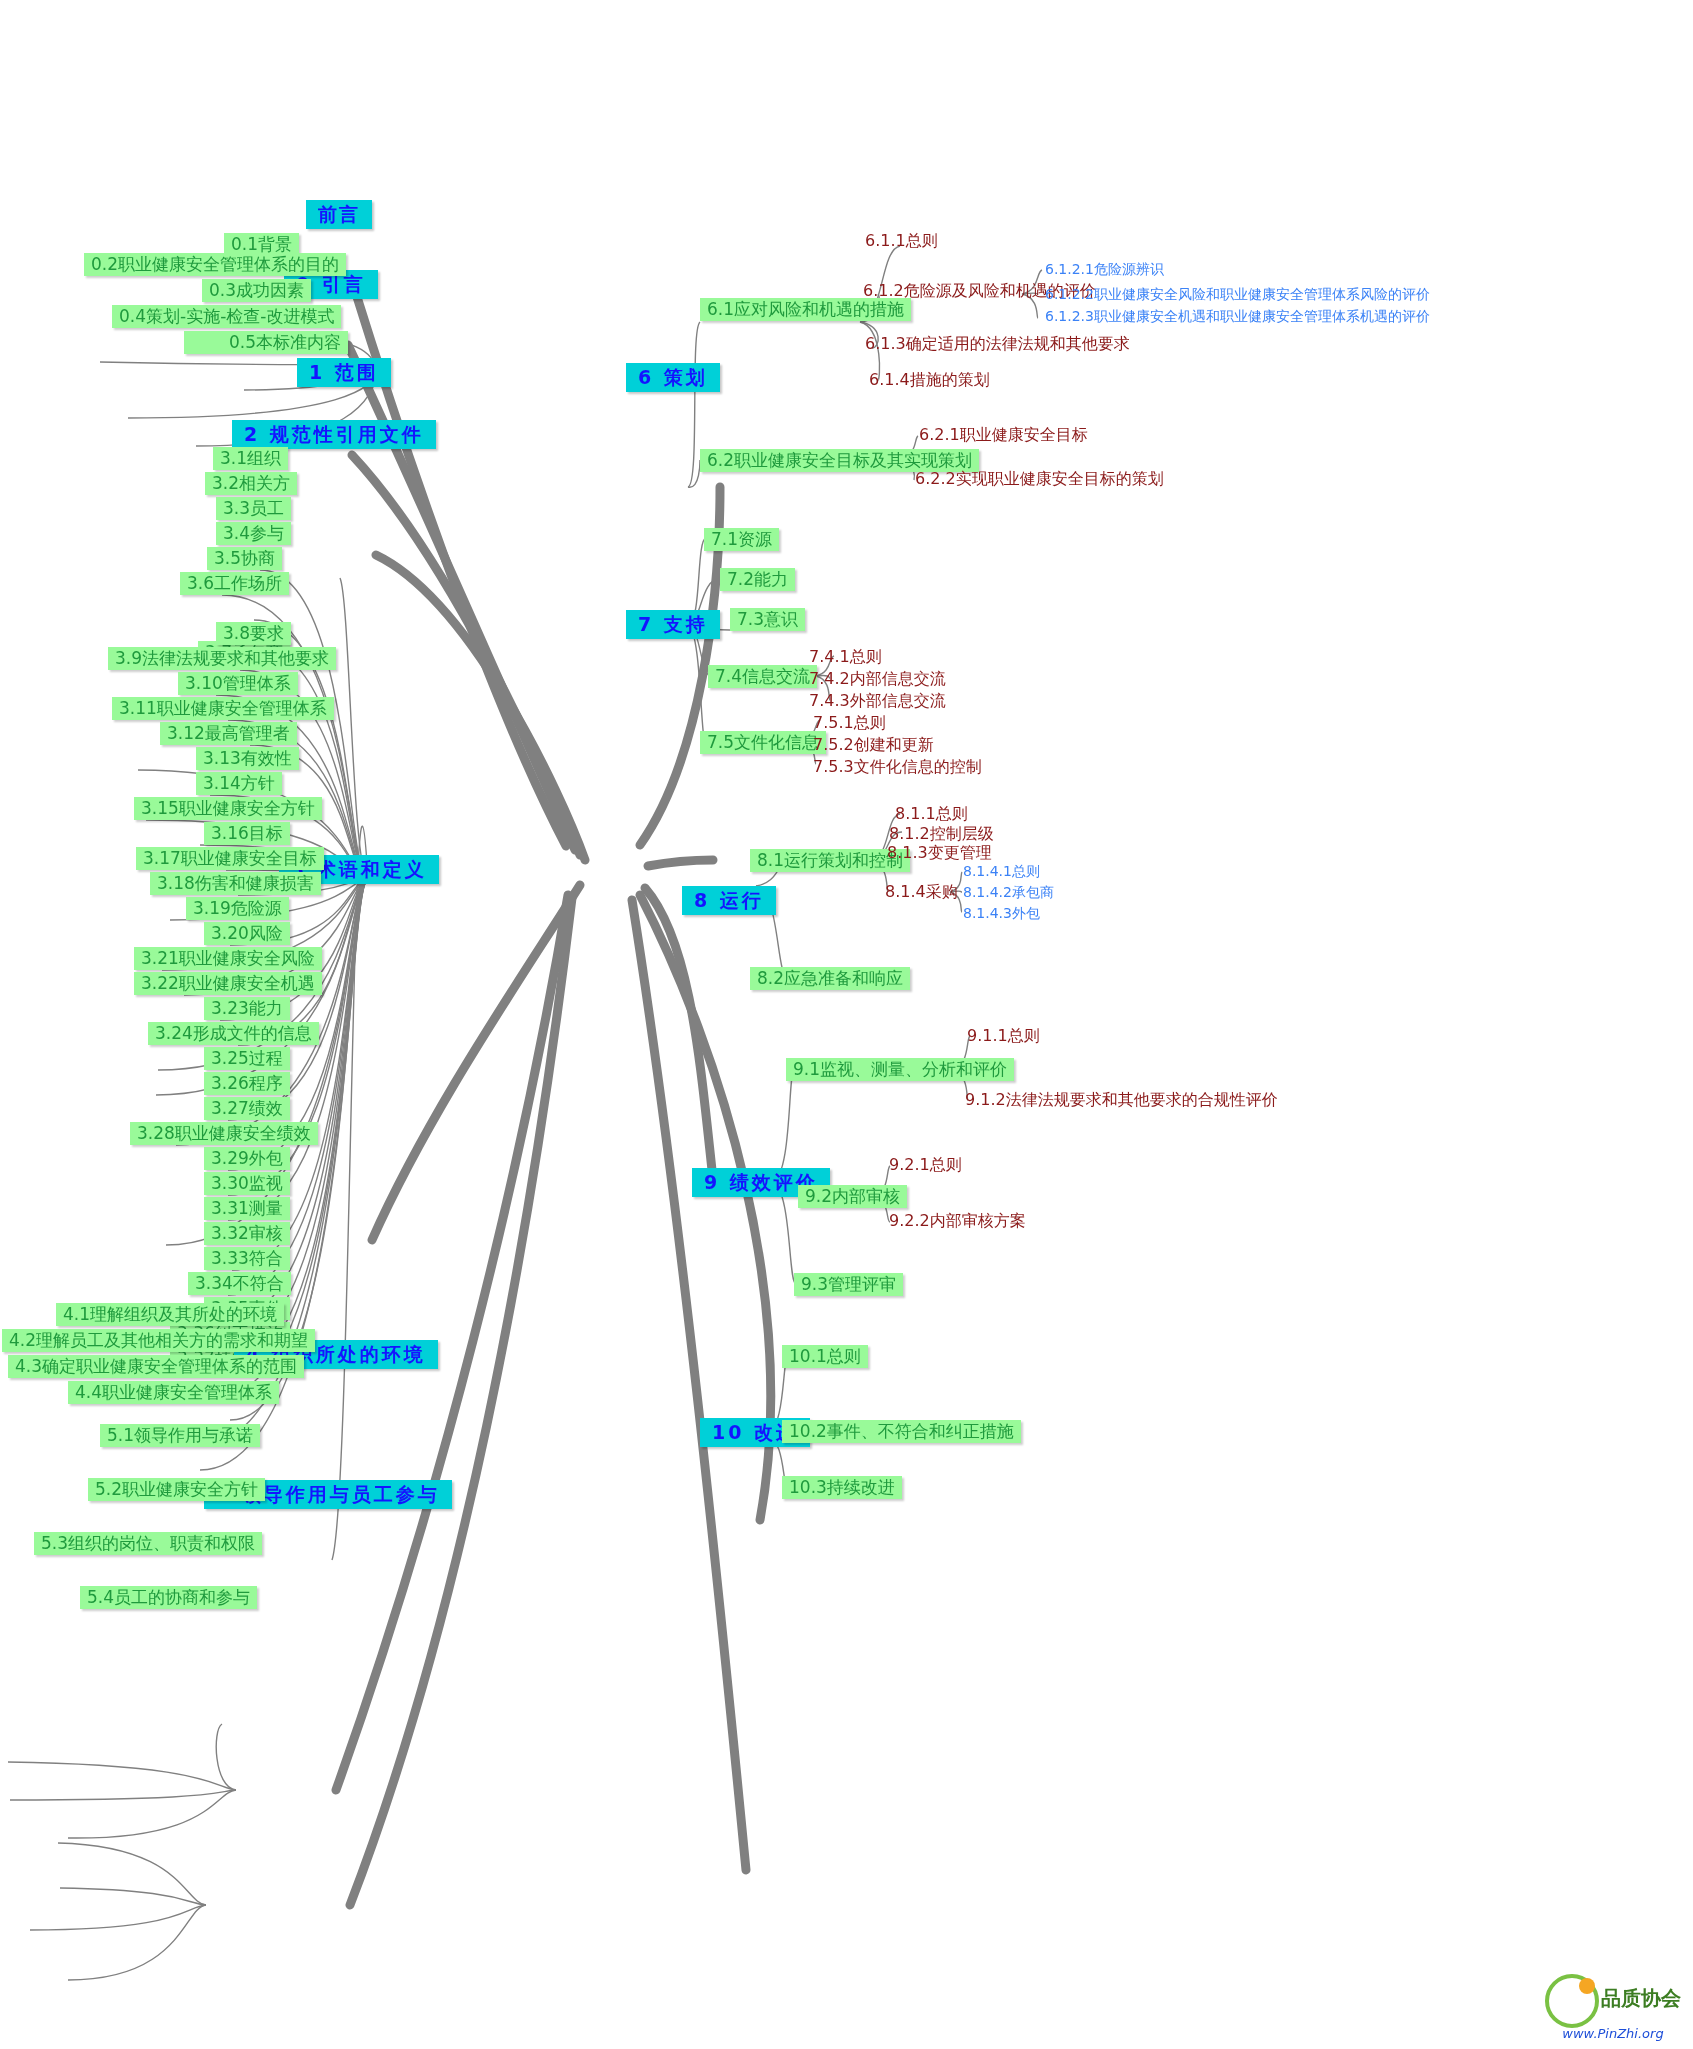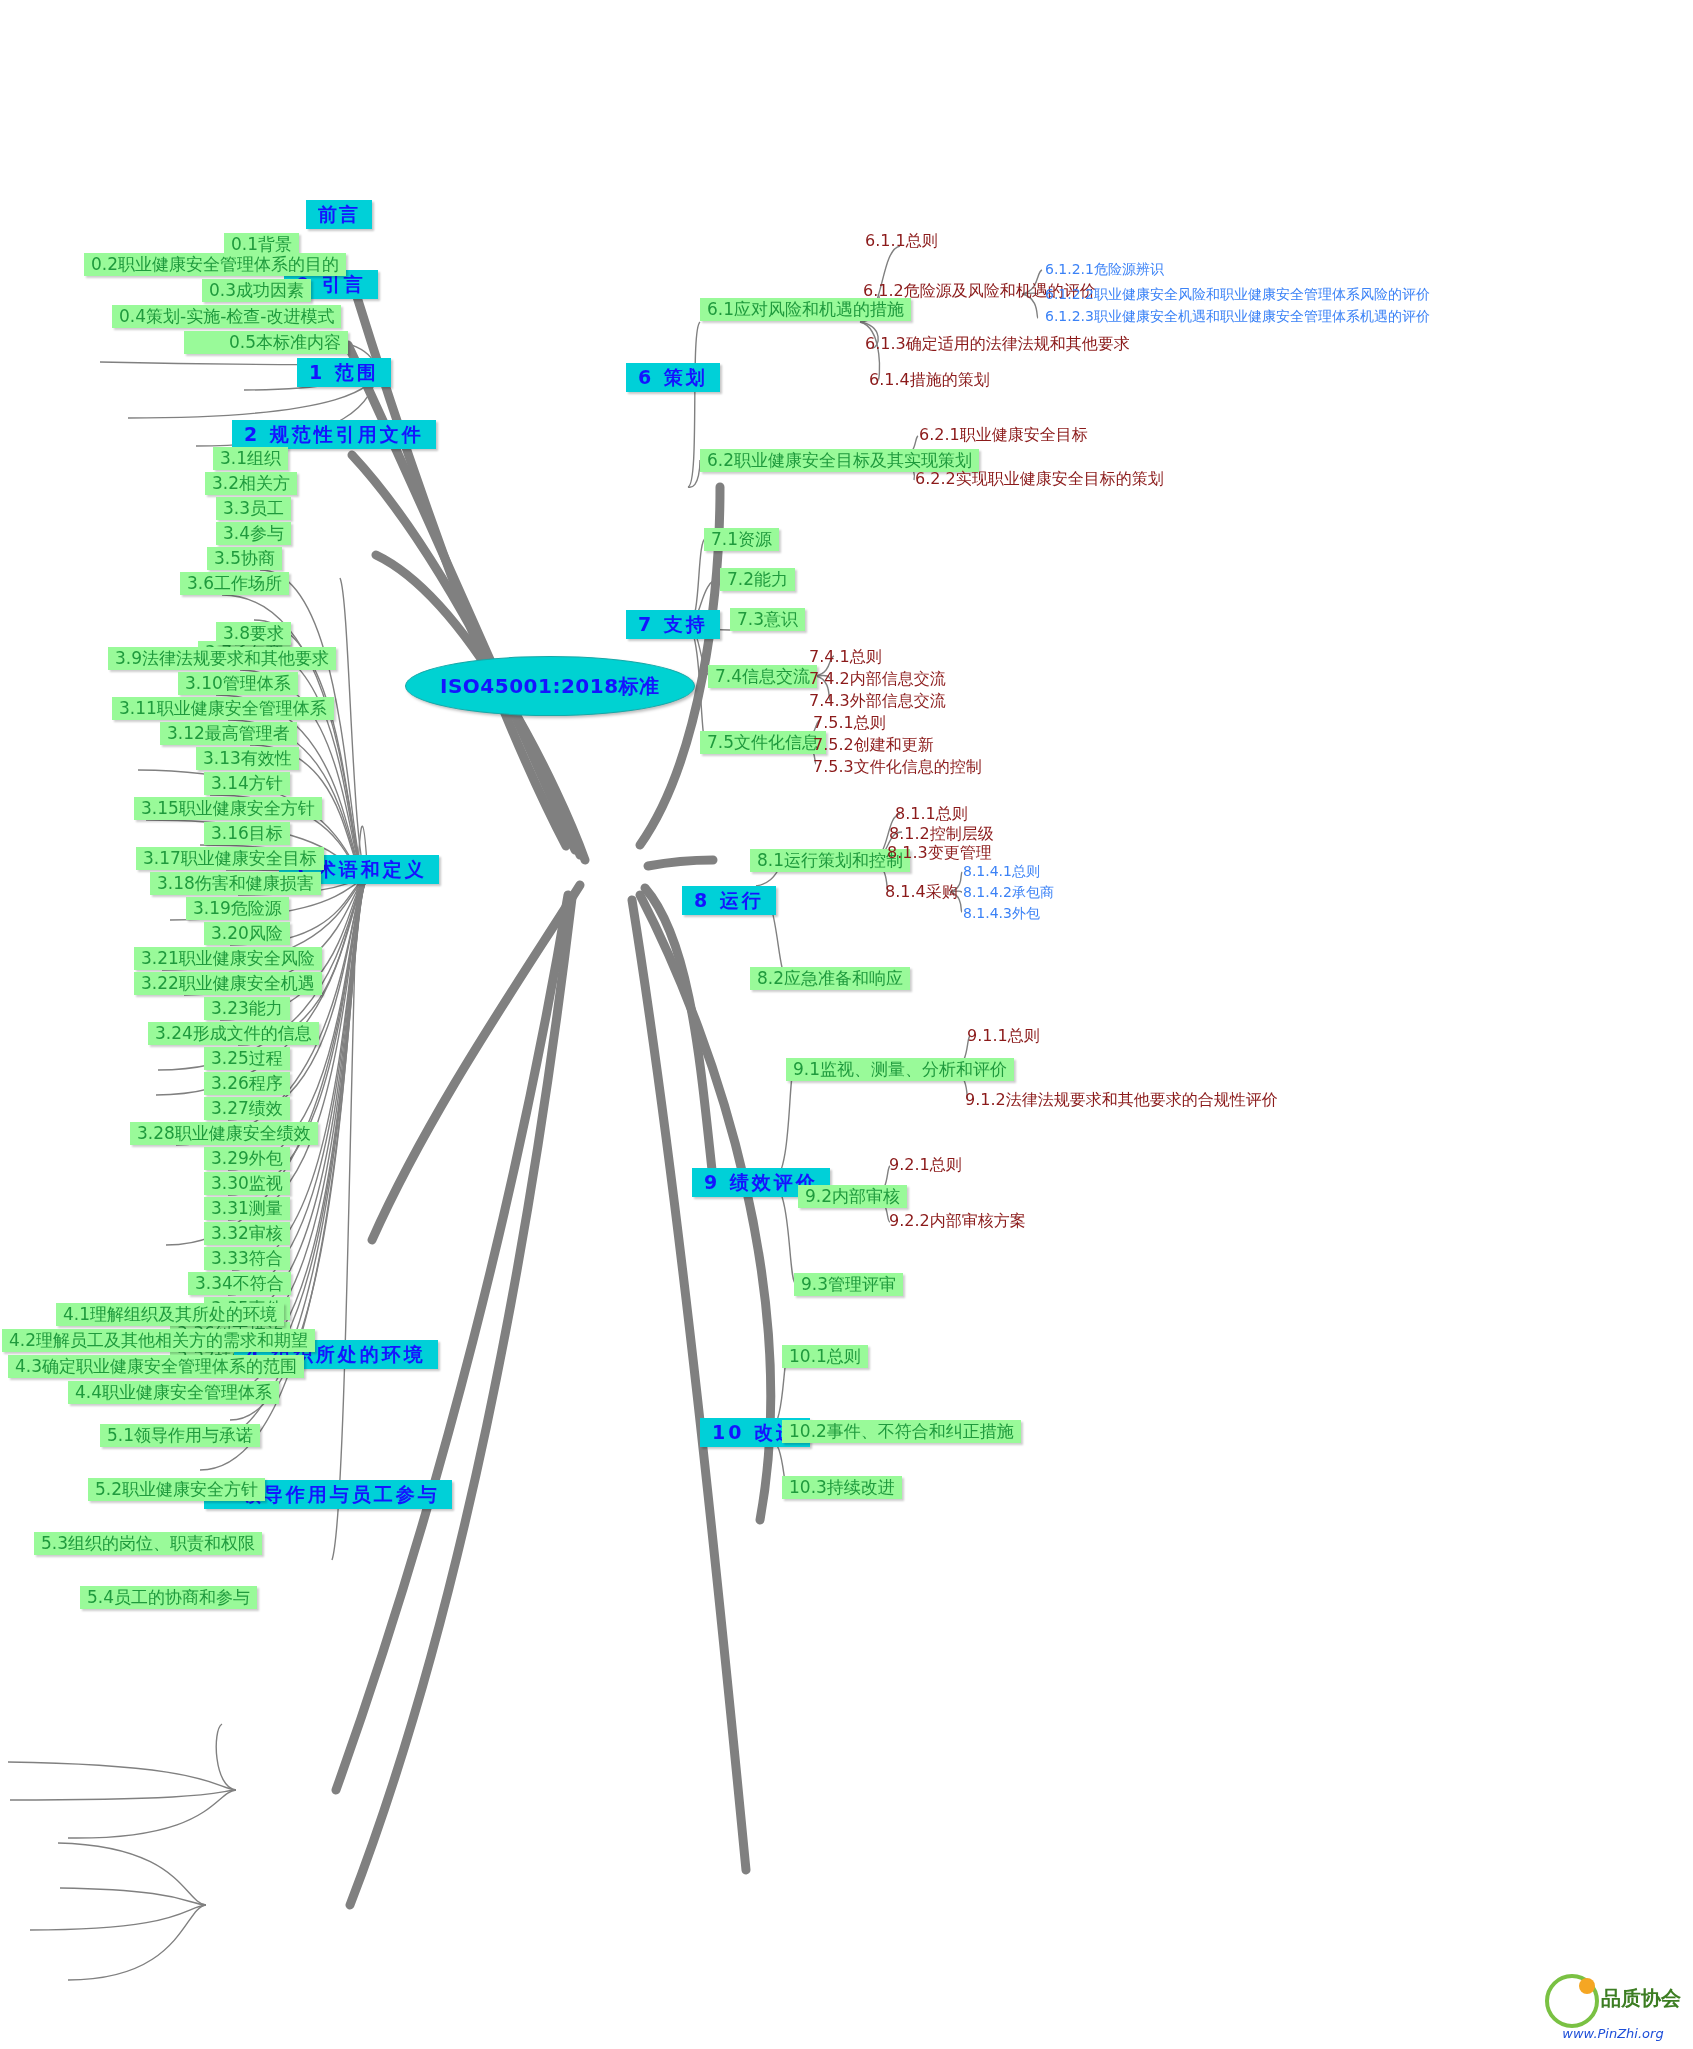--- a/index.html
+++ b/index.html
@@ -182,23 +182,20 @@
         <path d="M874,1196 C890,1192 886,1168 890,1166"></path>
         <path d="M874,1196 C890,1200 886,1222 890,1222"></path>
 
         <path d="M766,1434 C786,1430 782,1358 788,1356"></path>
         <path d="M766,1434 C786,1434 782,1432 786,1432"></path>
         <path d="M766,1434 C786,1440 782,1488 788,1488"></path>
       </g>
     </g>
   </svg>
 
-  <div class="node root" style="left:405px;top:656px;">
-    <span>ISO45001:2018标准</span>
-  </div>
 
   <div class="node lvl1" style="left:306px;top:200px;letter-spacing:2px;">
     <span>前言</span>
   </div>
 
   <div class="node lvl1" style="left:284px;top:270px;">
     <span>0  引言</span>
   </div>
   <div class="node lvl2" style="left:224px;top:233px;">
     <span>0.1背景</span></div>
@@ -228,21 +225,21 @@
   <div class="node lvl2" style="left:216px;top:522px;"><span>3.4参与</span></div>
   <div class="node lvl2" style="left:207px;top:547px;"><span>3.5协商</span></div>
   <div class="node lvl2" style="left:180px;top:572px;"><span>3.6工作场所</span></div>
   <div class="node lvl2" style="left:198px;top:597px;margin-top:44px;"><span>3.7承包商</span></div>
   <div class="node lvl2" style="left:216px;top:622px;"><span>3.8要求</span></div>
   <div class="node lvl2" style="left:108px;top:647px;"><span>3.9法律法规要求和其他要求</span></div>
   <div class="node lvl2" style="left:178px;top:672px;"><span>3.10管理体系</span></div>
   <div class="node lvl2" style="left:112px;top:697px;"><span>3.11职业健康安全管理体系</span></div>
   <div class="node lvl2" style="left:160px;top:722px;"><span>3.12最高管理者</span></div>
   <div class="node lvl2" style="left:196px;top:747px;"><span>3.13有效性</span></div>
-  <div class="node lvl2" style="left:204px;top:772px;"><span>3.14方针</span></div>
+  <div class="node lvl2" style="left:196px;top:772px;"><span>3.14方针</span></div>
   <div class="node lvl2" style="left:134px;top:797px;"><span>3.15职业健康安全方针</span></div>
   <div class="node lvl2" style="left:204px;top:822px;"><span>3.16目标</span></div>
   <div class="node lvl2" style="left:136px;top:847px;"><span>3.17职业健康安全目标</span></div>
   <div class="node lvl2" style="left:150px;top:872px;"><span>3.18伤害和健康损害</span></div>
   <div class="node lvl2" style="left:186px;top:897px;"><span>3.19危险源</span></div>
   <div class="node lvl2" style="left:204px;top:922px;"><span>3.20风险</span></div>
   <div class="node lvl2" style="left:134px;top:947px;"><span>3.21职业健康安全风险</span></div>
   <div class="node lvl2" style="left:134px;top:972px;"><span>3.22职业健康安全机遇</span></div>
   <div class="node lvl2" style="left:204px;top:997px;"><span>3.23能力</span></div>
   <div class="node lvl2" style="left:148px;top:1022px;"><span>3.24形成文件的信息</span></div>

